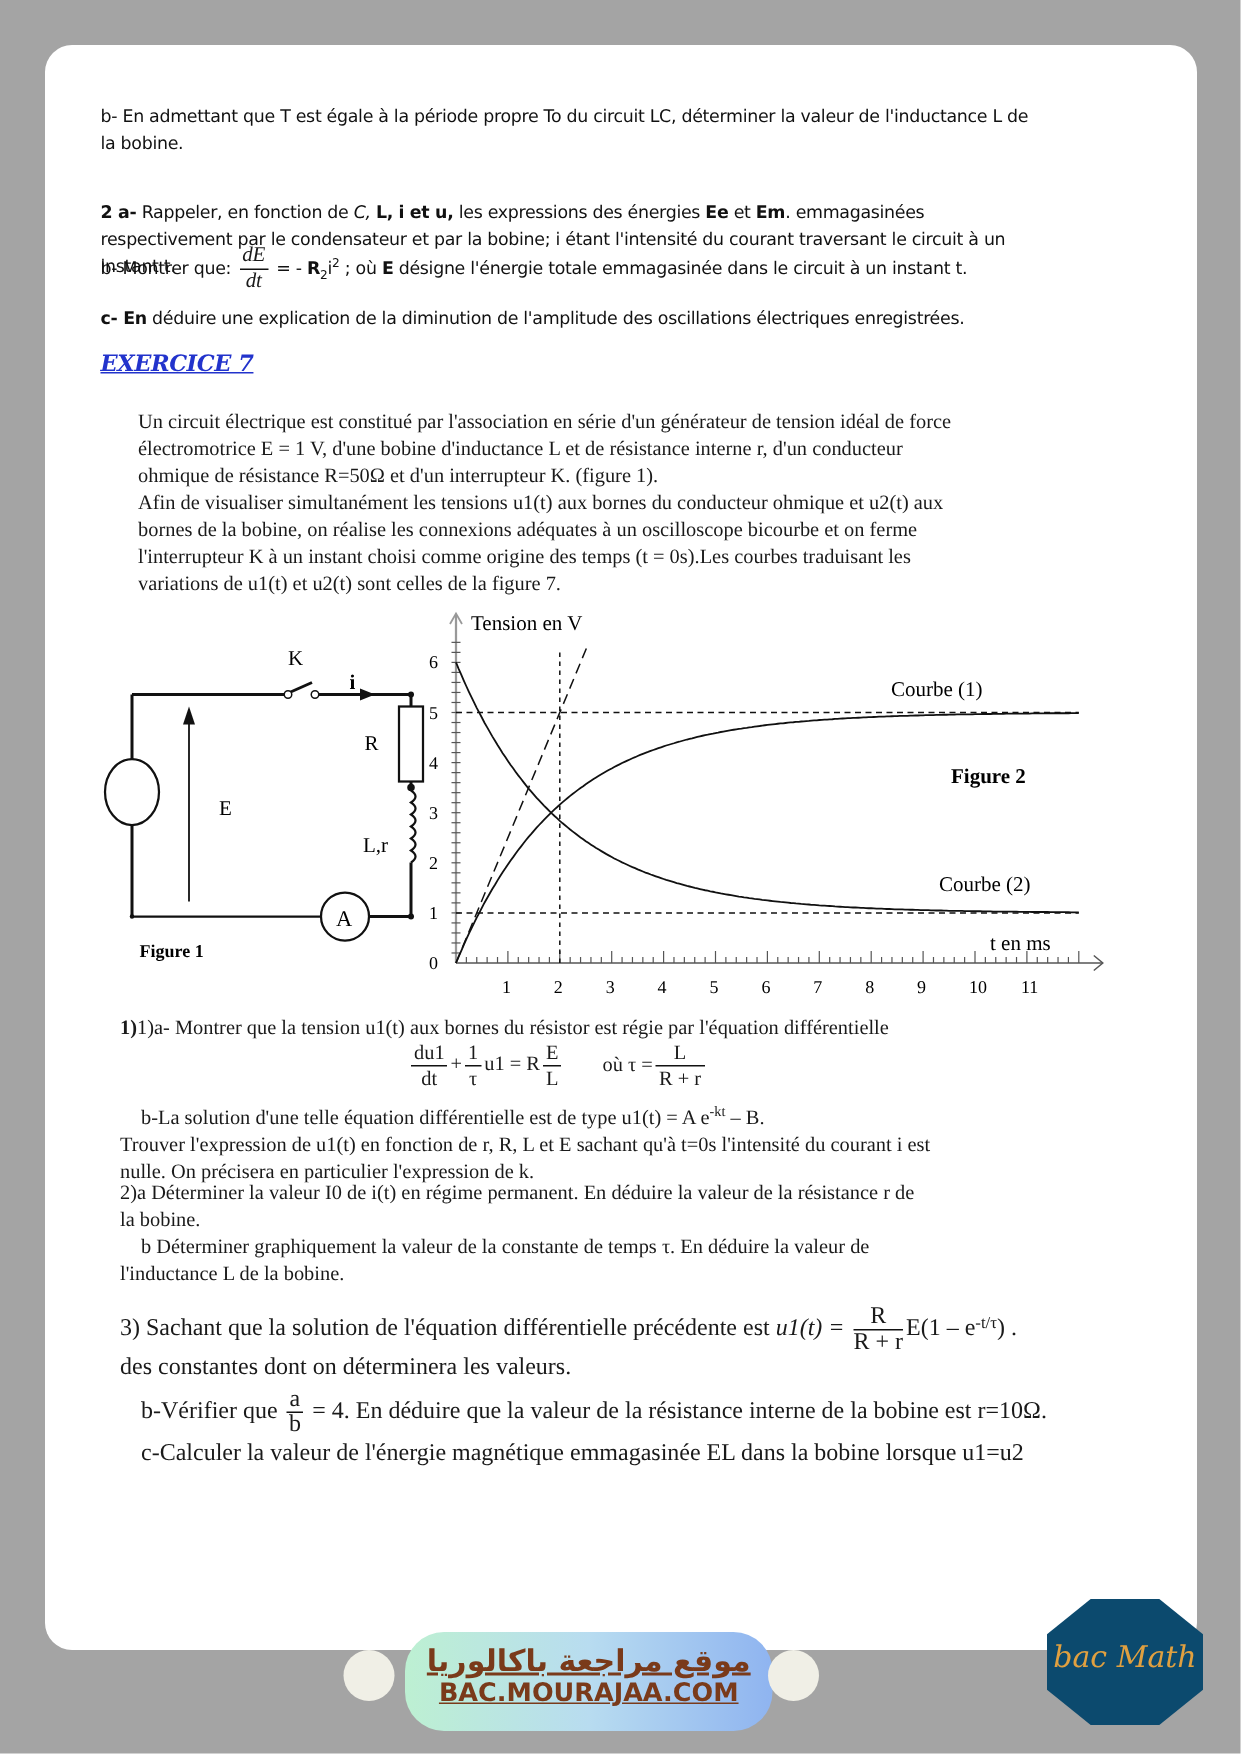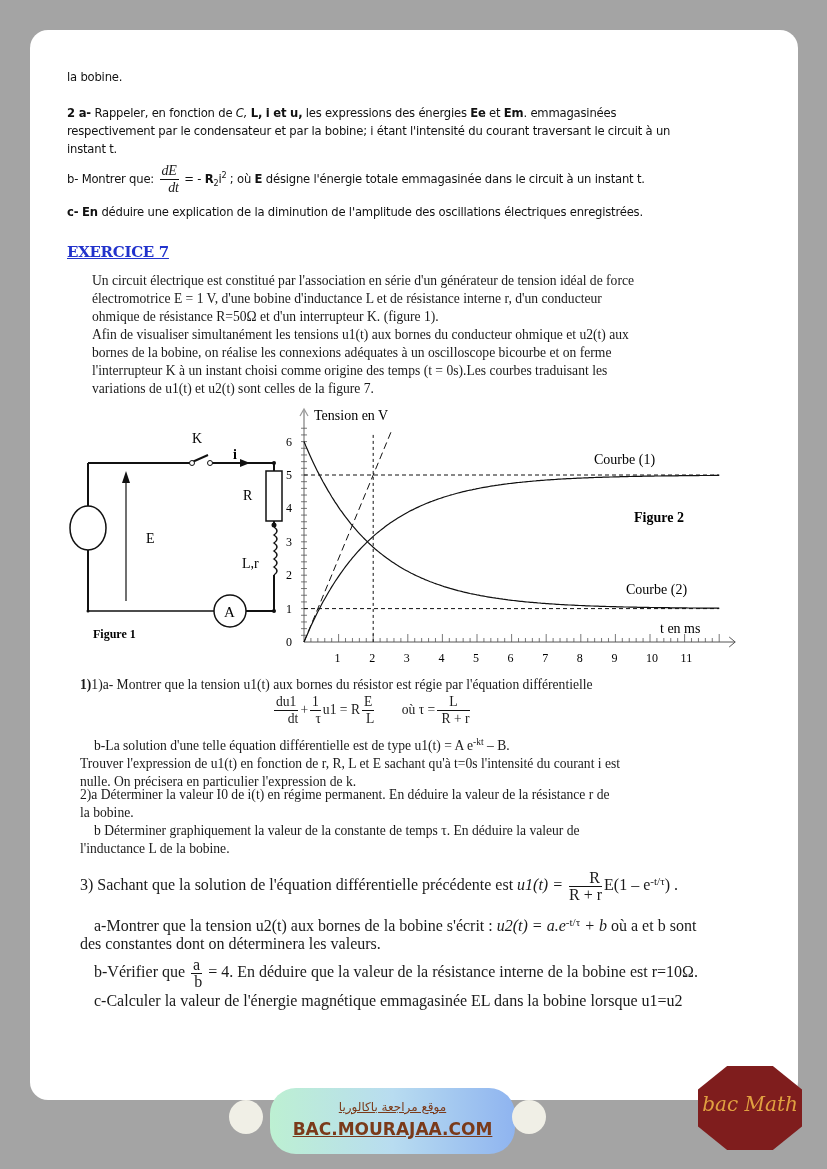--- a/index.html
+++ b/index.html
@@ -1,47 +1,48 @@
 <!DOCTYPE html>
 <html><head>
 <meta charset="utf-8">
 <style>
   html, body { margin:0; padding:0; }
   body { width:827px; height:1169px; background:#a4a4a4; position:relative; overflow:hidden; font-family:"Liberation Serif", serif; color:#111; }
   .page { position:absolute; left:30px; top:30px; width:768px; height:1070px; background:#fff; border-radius:18px; }
   .comic { font-family:"DejaVu Sans", sans-serif; font-size:11.6px; letter-spacing:-0.2px; line-height:18px; color:#111; }
   .p { position:absolute; }
   .bold { font-weight:bold; }
-  .ex-title { position:absolute; left:67px; top:243px; font-family:"DejaVu Serif", serif; font-weight:bold; font-size:15px; color:#2233cc; text-decoration:underline; letter-spacing:-0.3px; }
+  .ex-title { position:absolute; left:67px; top:233px; font-family:"DejaVu Serif", serif; font-style:italic; font-weight:bold; font-size:15px; color:#2233cc; text-decoration:underline; letter-spacing:-0.3px; }
   .serif { font-family:"Liberation Serif", serif; font-size:13.6px; line-height:18px; color:#1a1a1a; }
   .frac { display:inline-block; vertical-align:middle; text-align:center; line-height:16px; margin:0 2px; }
-  .frac span { display:block;text-align:right; }
+  .frac span { display:block; }
   .frac .num { border-bottom:1px solid #111; padding:0 2px; }
   .it { font-style:italic; }
   .sub { font-size:70%; vertical-align:-3px; }
   .sup { font-size:70%; vertical-align:5px; }
   svg text { font-family:"Liberation Serif", serif; }
   .footer-pill { position:absolute; left:270px; top:1088px; width:245px; height:66px; border-radius:26px; background:linear-gradient(90deg,#bdf0d2 0%, #b8dcf0 50%, #8fb4f0 100%); text-align:center; }
-  .footer-ar { font-family:"DejaVu Sans", sans-serif; font-weight:normal; font-size:12px; color:#7a3a1a; text-decoration:underline; margin-top:8px; line-height:22px; direction:rtl; }
+  .footer-ar { font-family:"DejaVu Sans", sans-serif; font-weight:bold; font-size:20px; color:#7a3a1a; text-decoration:underline; margin-top:8px; line-height:22px; direction:rtl; }
   .footer-en { font-family:"DejaVu Sans", sans-serif; font-weight:bold; font-size:17px; color:#7a3a1a; text-decoration:underline; line-height:22px; }
   .logo-circle { position:absolute; width:34px; height:34px; border-radius:50%; background:#f0efe6; }
-  .bacmath { position:absolute; left:698px; top:1066px; width:104px; height:84px; background:#7f1d1d; clip-path:polygon(28% 0,72% 0,100% 28%,100% 72%,72% 100%,28% 100%,0 72%,0 28%); }
+  .bacmath { position:absolute; left:698px; top:1066px; width:104px; height:84px; background:#0c4a6e; clip-path:polygon(28% 0,72% 0,100% 28%,100% 72%,72% 100%,28% 100%,0 72%,0 28%); }
   .bacmath span { position:absolute; left:0; right:0; top:26px; text-align:center; font-family:"DejaVu Serif", serif; font-style:italic; font-size:20px; color:#e0a040; }
 </style>
 </head>
 <body>
 
 <div class="page"></div>
 
 <div class="p comic" style="left:67px;top:68px;width:705px;">
+  <div>b- En admettant que T est égale à la période propre To du circuit LC, déterminer la valeur de l'inductance L de</div>
   <div>la bobine.</div>
 </div>
 
 <div class="p comic" style="left:67px;top:104px;width:705px;text-align:justify;">
-  <div style="white-space:nowrap;">
+  <div style="white-space:nowrap;margin-top:28px;">
     <span class="bold">2 a-</span><span> Rappeler, en fonction de </span><span class="it">C,</span>
     <span class="bold">L,</span>
     <span class="bold">i et u,</span><span> les expressions des énergies </span><span class="bold">Ee</span><span> et </span><span class="bold">Em</span><span>. emmagasinées</span>
   </div>
   <div>respectivement par le condensateur et par la bobine; i étant l'intensité du courant traversant le circuit à un</div>
   <div>instant t.</div>
 </div>
 
 <div class="p comic" style="left:67px;top:163px;width:705px;white-space:nowrap;">
   <span>b- Montrer que: </span><span class="frac serif it" style="font-size:14px;"><span class="num" style="border-color:#111;">dE</span><span>dt</span></span><span> = - </span><span class="bold">R</span><span class="sub">2</span><span>i</span><span class="sup">2</span><span> ; où </span><span class="bold">E</span><span> désigne l'énergie totale emmagasinée dans le circuit à un instant t.</span>
@@ -253,23 +254,20 @@
   <div>2)a  Déterminer la valeur I0 de i(t) en régime permanent. En déduire la valeur de la résistance r  de</div>
   <div>la bobine.</div>
   <div style="padding-left:14px;">b Déterminer graphiquement la valeur de la constante de temps τ. En déduire la valeur de</div>
   <div>l'inductance L de la bobine.</div>
 </div>
 
 <div class="p serif" style="left:80px;top:870px;width:600px;white-space:nowrap;font-size:16px;">
   <div>
     <span>3) Sachant que la solution de l'équation différentielle précédente est </span><span class="it">u1(t) = </span><span class="frac"><span class="num">R</span><span>R + r</span></span><span>E(1 – e</span><span class="sup">-t/τ</span><span>) .</span>
   </div>
-  <div style="margin-top:10px;padding-left:14px;">
-    <span>a-Montrer que la tension u2(t) aux bornes de la bobine s'écrit : </span><span class="it">u2(t) = a.e</span><span class="sup">-t/τ</span><span class="it"> + b</span><span> où a et b sont</span>
-  </div>
   <div>des constantes dont on déterminera les valeurs.</div>
   <div style="margin-top:4px;padding-left:14px;">
     <span>b-Vérifier que </span><span class="frac"><span class="num">a</span><span>b</span></span><span> = 4. En déduire que  la valeur de la résistance interne de la bobine est r=10Ω.</span>
   </div>
   <div style="margin-top:2px;padding-left:14px;">c-Calculer la valeur de l'énergie magnétique emmagasinée EL dans la bobine lorsque u1=u2</div>
 </div>
 
 <div class="logo-circle" style="left:229px;top:1100px;"></div>
 <div class="footer-pill">
   <div class="footer-ar">موقع مراجعة باكالوريا</div>

